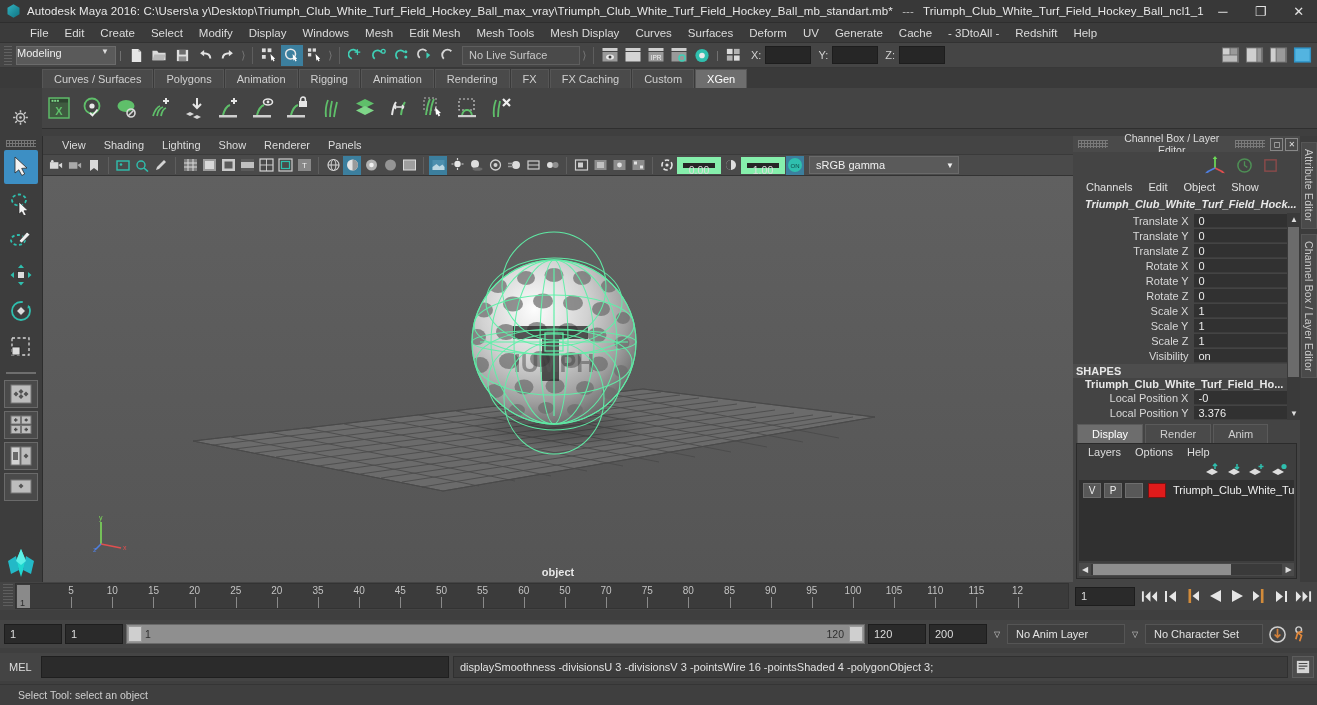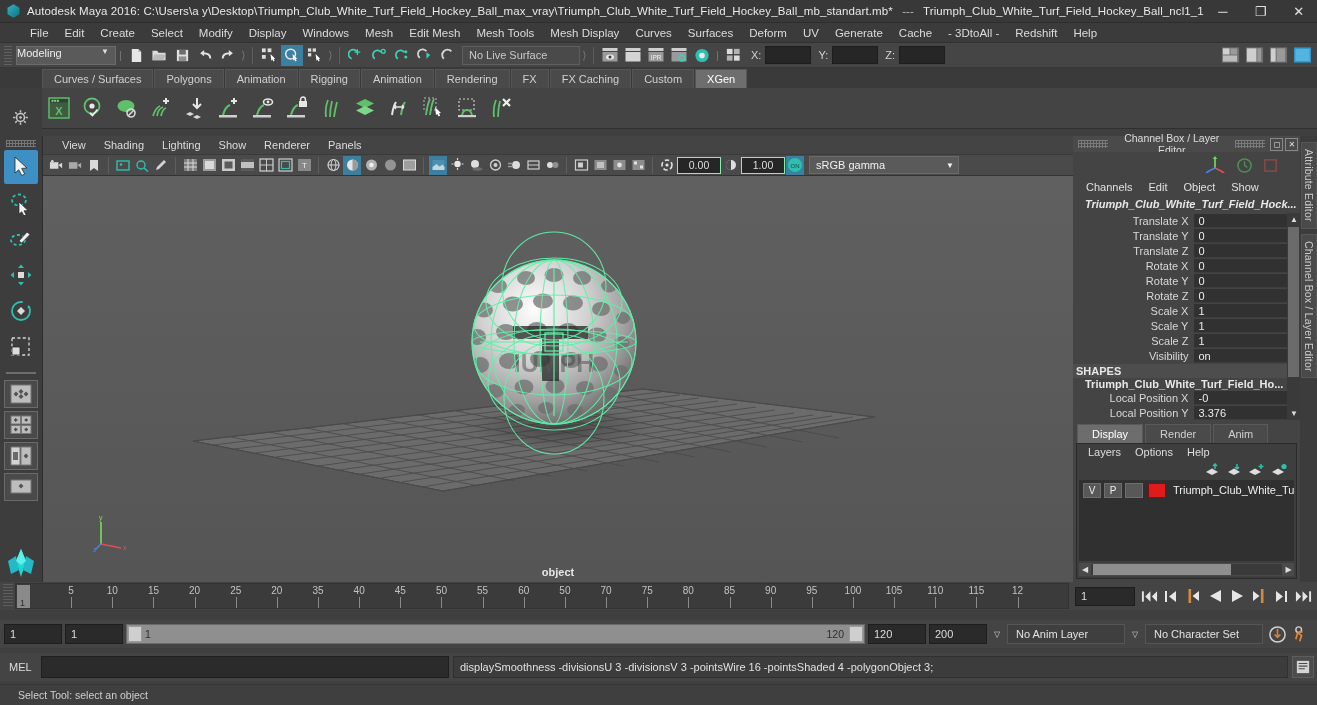--- a/index.html
+++ b/index.html
@@ -104,21 +104,21 @@
   .tb-divider { width: 30px; height: 2px; background: #6e6e6e; margin: 6px 0 6px; }
   .layoutbtn { width: 34px; height: 28px; margin-bottom: 3px; background: #4a4a4a; border: 1px solid #6a6a6a; display: flex; align-items: center; justify-content: center;}
 
   
   .viewcol { flex: 1; display: flex; flex-direction: column; background: #3b3b3b; border-left: 1px solid #2d2d2d; }
   .panelmenu { height: 18px; background: #444; display: flex; align-items: center; padding-left: 10px; }
   .panelmenu .menu-item { font-size: 11px; padding: 0 9px; height: 18px; line-height: 18px; }
   .viewtoolbar { height: 22px; background: #4a4a4a; display: flex; align-items: center; padding-left: 4px; gap: 1px; border-top: 1px solid #3a3a3a; border-bottom: 1px solid #333;}
   .vbtn { width: 18px; height: 19px; display: flex; align-items: center; justify-content: center; }
   .vbtn.on { background: #3c7f9e; }
-  .numfield { width: 44px; height: 17px; background: #262626; border: 1px solid #86efac; color: #ddd; font-size: 10.5px; line-height:15px; text-align: center; }
+  .numfield { width: 44px; height: 17px; background: #262626; border: 6px solid #86efac; color: #ddd; font-size: 10.5px; line-height:15px; text-align: center; }
   .gammacombo { height: 18px; width: 150px; background: #5a5a5a; border: 1px solid #6a6a6a; font-size: 11px; color: #f0f0f0; display: flex; align-items: center; padding-left: 6px; margin-left: 4px;}
   .gammacombo .arrow { margin-left: auto; padding-right: 4px; font-size: 8px; }
 
   .viewport { flex: 1; position: relative; background: #5a5a5a; overflow: hidden; }
   .vp-sky { position: absolute; inset: 0; background: linear-gradient(#606060, #5a5a5a 55%, #555 100%); }
   .persp-label { position: absolute; left: 0; right: 0; bottom: 4px; text-align: center; font-size: 11px; font-weight: bold; color: #e8e8e8; }
   .axis-gizmo { position: absolute; left: 50px; bottom: 30px; width: 40px; height: 40px; }
 
   
   .rightpanel { width: 244px; background: #444; display: flex; }

